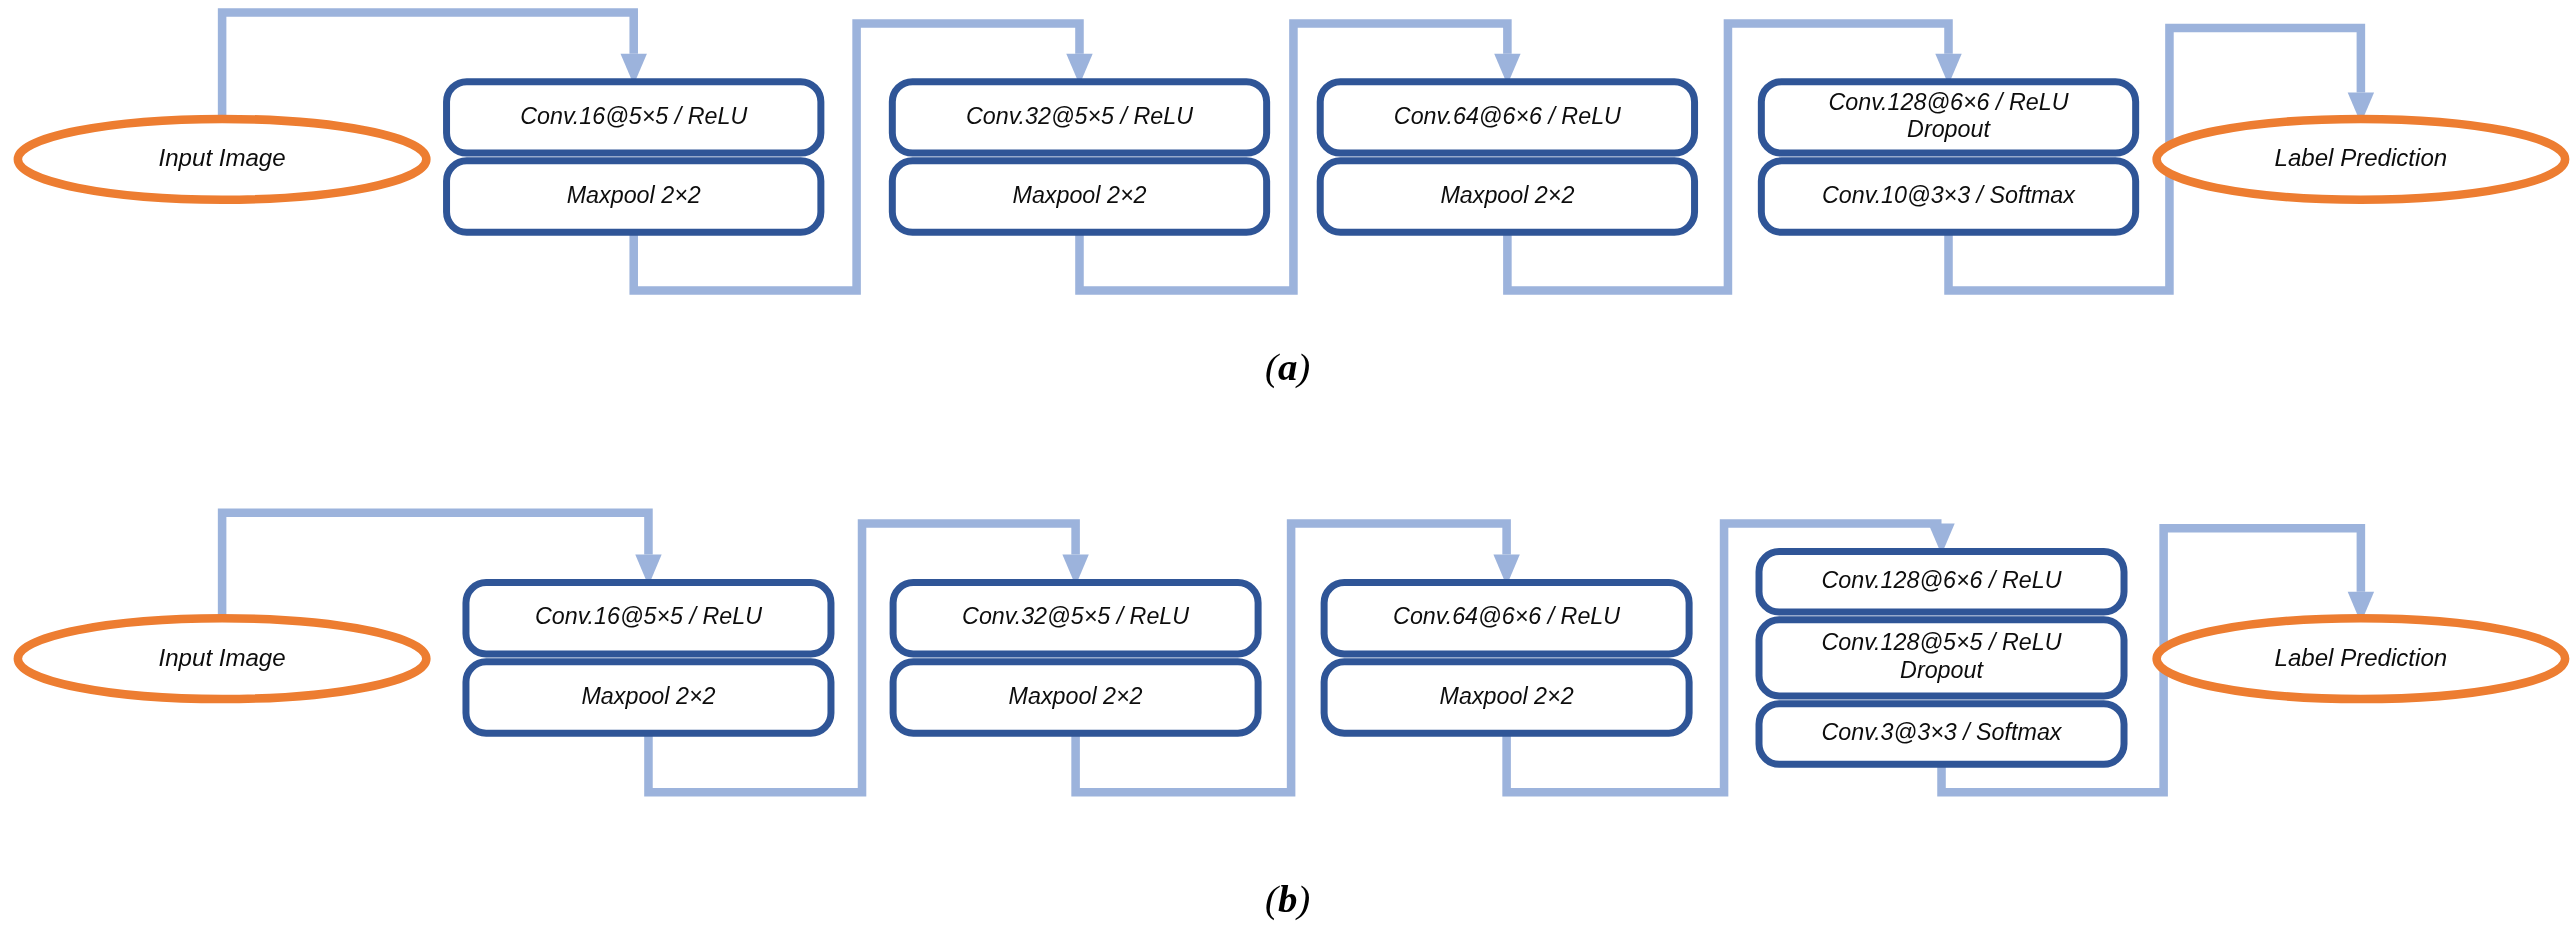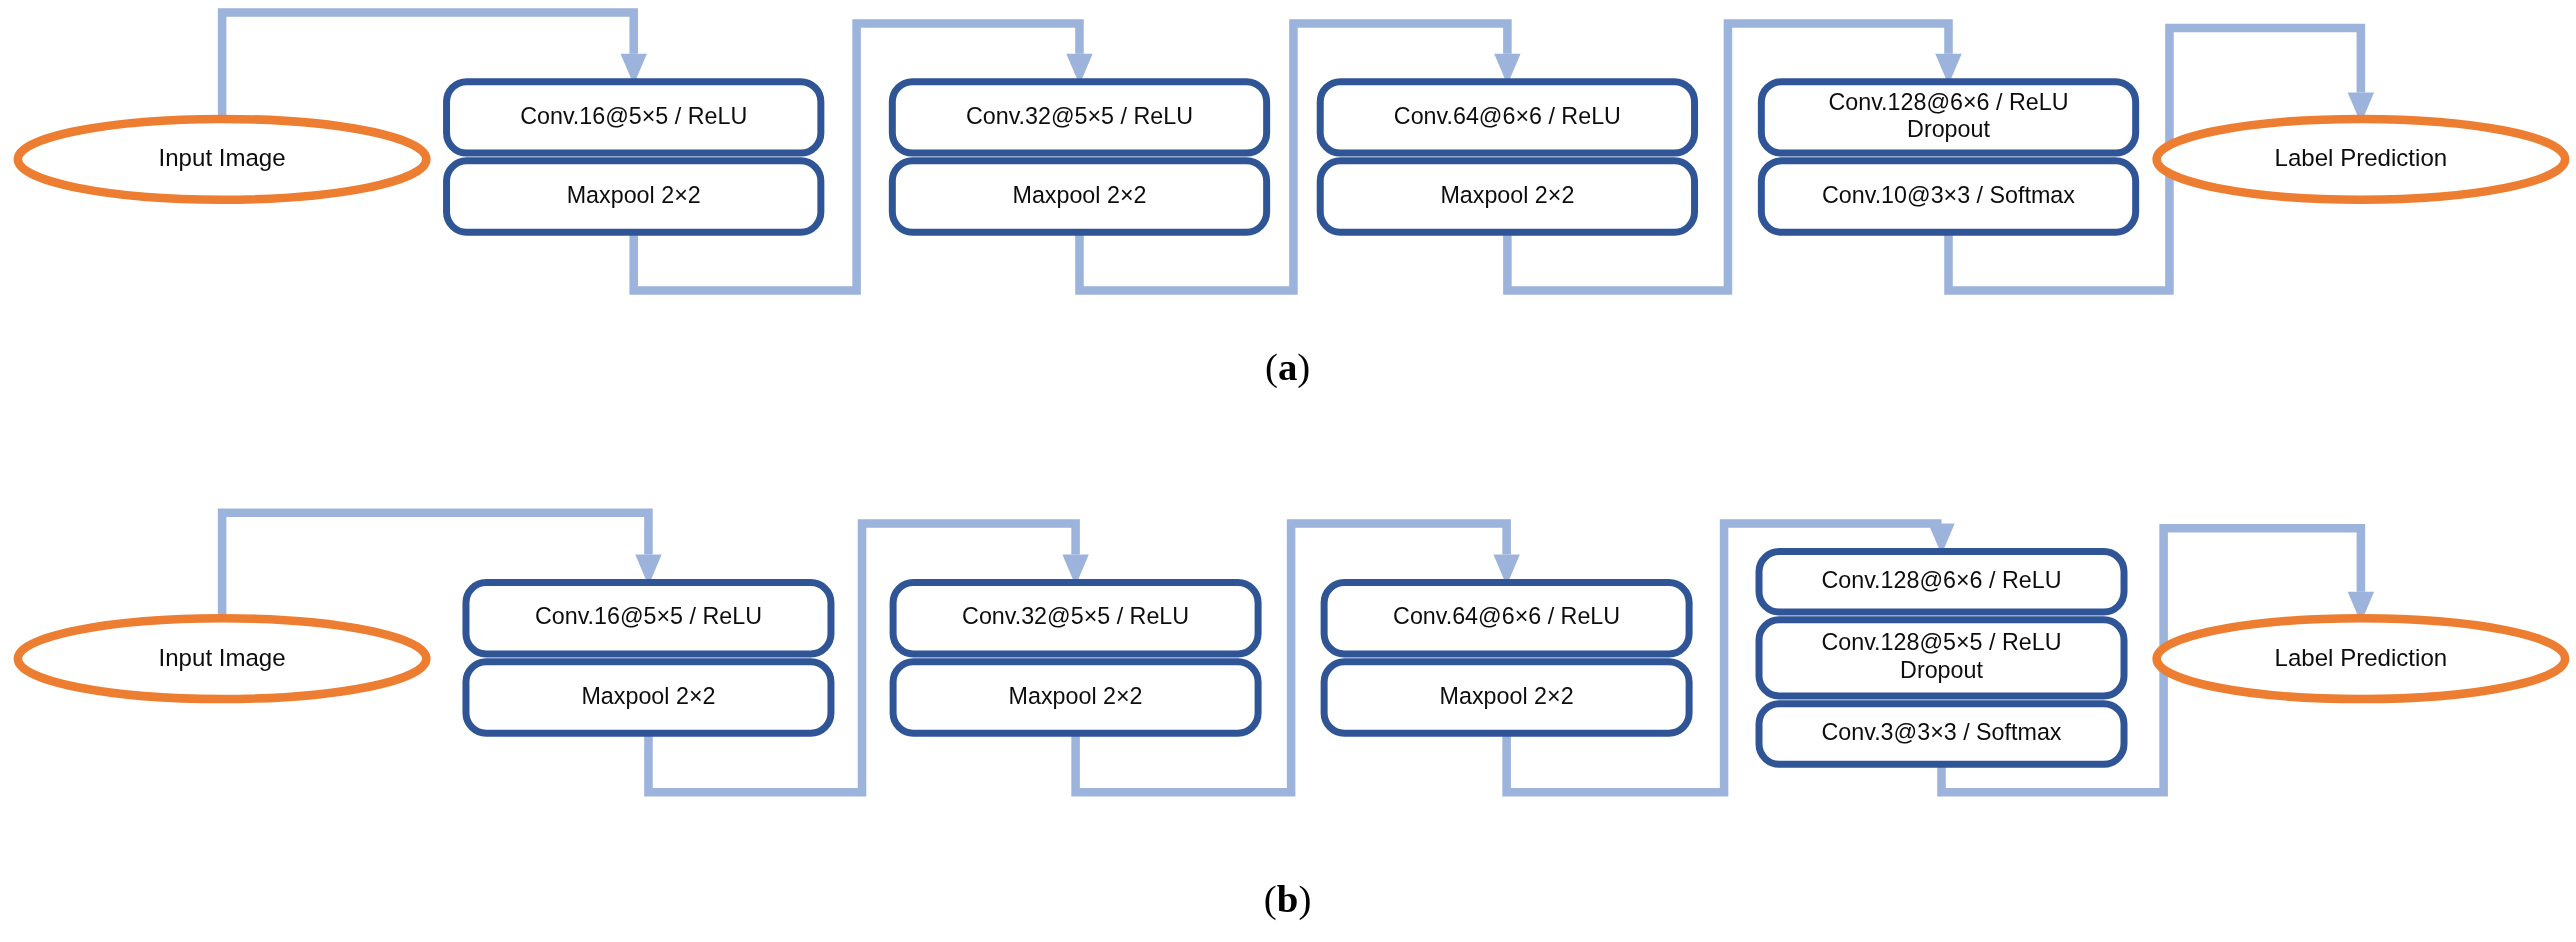--- a/index.html
+++ b/index.html
@@ -1,17 +1,17 @@
 <!DOCTYPE html>
 <html style="font-size:12.4px"><head>
 <meta charset="utf-8">
 <style>
   html,body{margin:0;padding:0;background:#ffffff;}
   body{width:2576px;height:943px;font-family:"Liberation Sans",sans-serif;overflow:hidden;}
-  #stage{position:relative;width:2576px;height:840px;}
+  #stage{position:relative;width:2576px;height:840px;font-style:italic;}
   svg#canvas{position:absolute;left:0;top:0;width:2576px;height:943px;display:block;}
   .node-text{font-family:"Liberation Sans",sans-serif;font-size:30px;fill:#0d0d0d;dominant-baseline:middle;text-anchor:middle;}
   .ellipse-text{font-family:"Liberation Sans",sans-serif;font-size:31px;fill:#0d0d0d;dominant-baseline:middle;text-anchor:middle;}
   .caption-text{font-family:"Liberation Serif",serif;font-size:50px;fill:#000000;text-anchor:middle;dominant-baseline:middle;}
   .caption-letter{font-weight:bold;}
   .rect-cell{fill:#ffffff;stroke:#2F5597;stroke-width:9;}
   .conn{fill:none;stroke:#9CB3DC;stroke-width:11;stroke-linecap:butt;stroke-linejoin:miter;}
   .arrow-head{fill:#9CB3DC;}
   .ellipse-shape{fill:#ffffff;stroke:#ED7D31;stroke-width:11;}
 </style>

